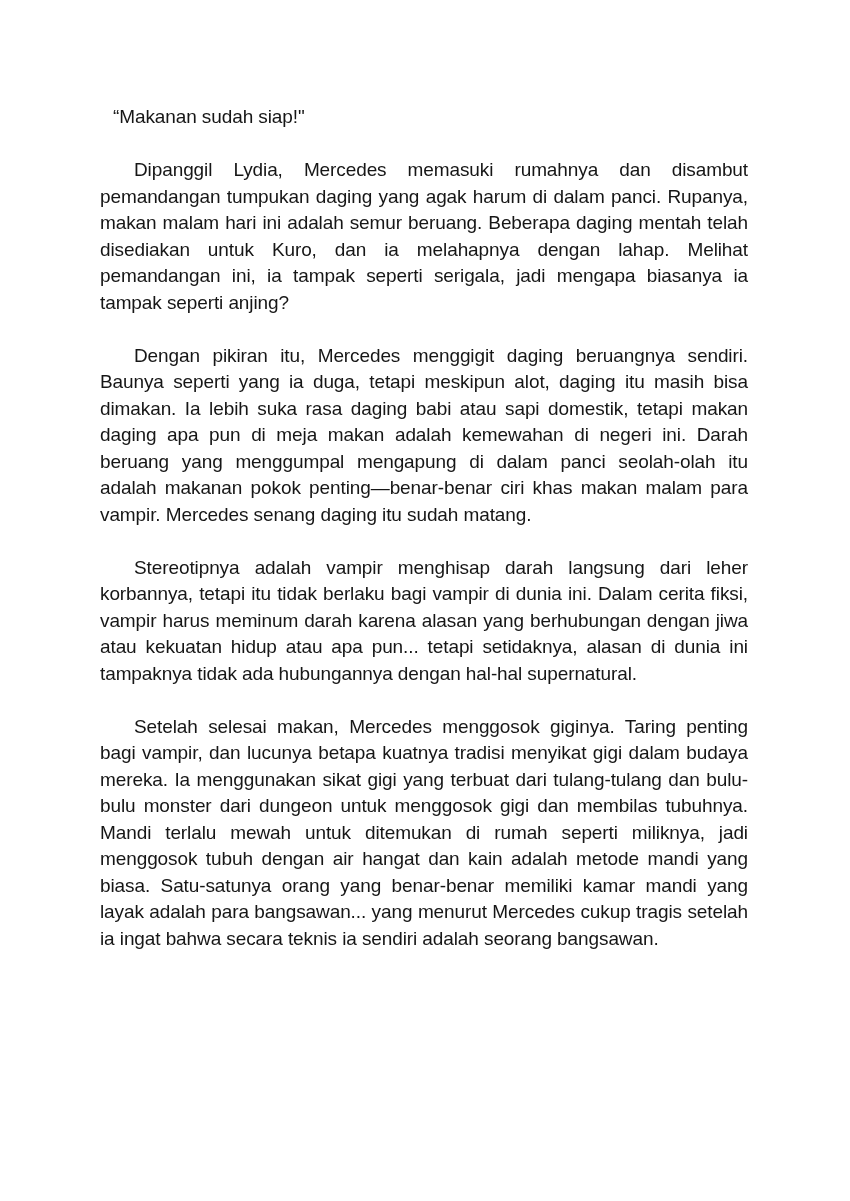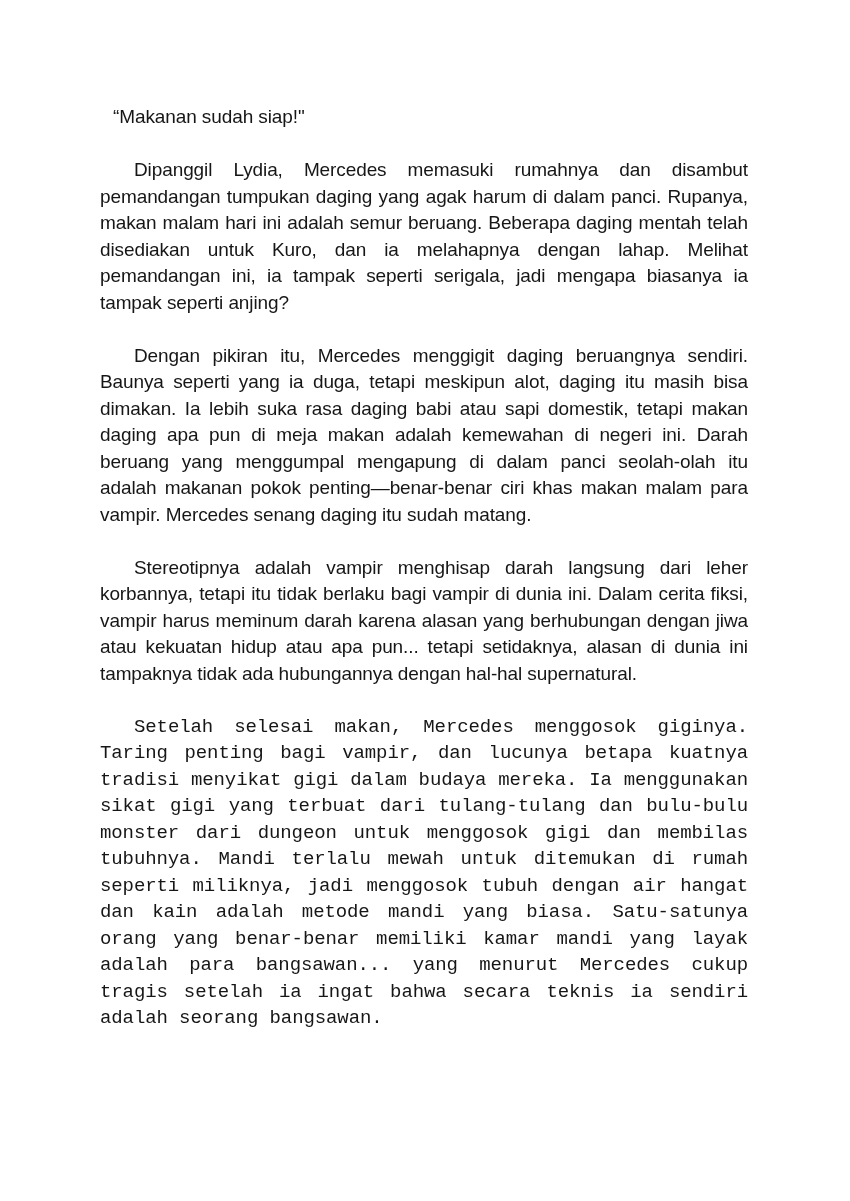--- a/index.html
+++ b/index.html
@@ -27,21 +27,20 @@
   }
   .para.dialogue {
     text-indent: 13px;
     text-align: left;
   }
   .para.body-text {
     text-indent: 34px;
   }
   .para:last-child {
     margin-bottom: 14px;
-    font-family: Liberation Mono, monospace;
   }
 </style>
 </head>
 <body>
 
 <div class="page">
   <p class="para dialogue">“Makanan sudah siap!"</p>
 
   <p class="para body-text">Dipanggil Lydia, Mercedes memasuki rumahnya dan disambut pemandangan tumpukan daging yang agak harum di dalam panci. Rupanya, makan malam hari ini adalah semur beruang. Beberapa daging mentah telah disediakan untuk Kuro, dan ia melahapnya dengan lahap. Melihat pemandangan ini, ia tampak seperti serigala, jadi mengapa biasanya ia tampak seperti anjing?</p>
 

